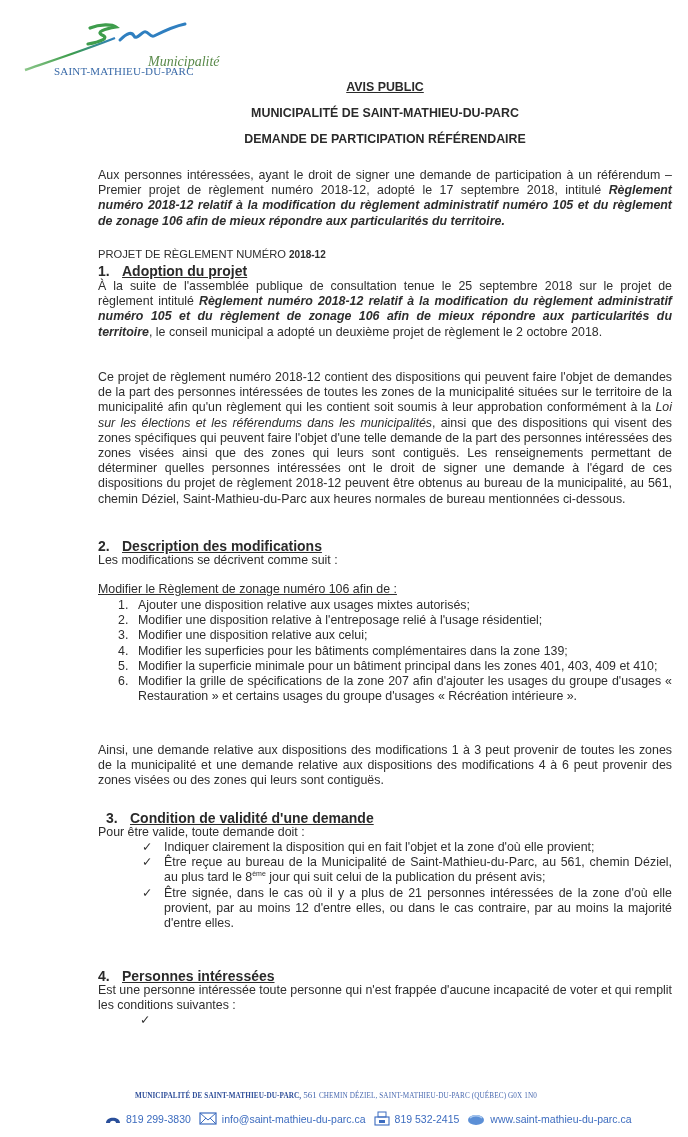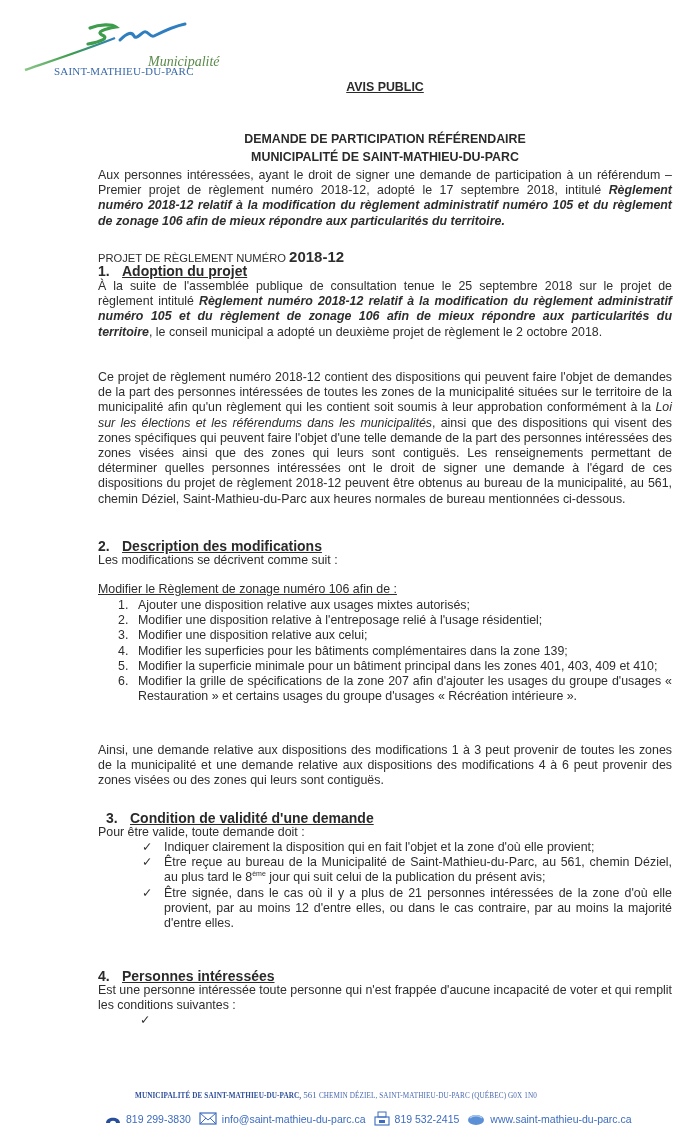--- a/index.html
+++ b/index.html
@@ -18,30 +18,30 @@
       position: absolute; left: 34px; top: 47px;
       font-family: "Liberation Serif", serif; font-size: 11px;
       color: #3a6aa8; letter-spacing: 0.2px; white-space: nowrap;
     }
     .content { position: absolute; left: 98px; top: 0; width: 574px; }
     .center-title {
       position: absolute; left: 0; width: 574px; text-align: center;
       font-weight: bold; font-size: 12.4px; color: #2a2a2a;
     }
     .t1 { top: 80px; text-decoration: underline; }
-    .t2 { top: 106px; margin-top: 44px; }
+    .t2 { top: 106px; }
     .t3 { top: 132px; }
     .para {
       position: absolute; left: 0; width: 574px; font-size: 12.4px;
       line-height: 15.2px; text-align: justify; color: #2e2e2e;
     }
     .bi { font-weight: bold; font-style: italic; }
     .it { font-style: italic; }
     .smallcaps-label { position: absolute; left: 0; font-size: 11.2px; color: #2e2e2e; }
-    .smallcaps-label b { font-size: 15px; text-align: center; }
+    .smallcaps-label b { font-size: 10px; text-align: center; }
     .section-head {
       position: absolute; left: 0; font-weight: bold; font-size: 14px; color: #2a2a2a;
     }
     .section-head .num { display: inline-block; width: 24px; }
     .section-head .title { text-decoration: underline; }
     .list { position: absolute; left: 0; width: 574px; font-size: 12.4px; line-height: 15.2px; color: #2e2e2e; }
     .list .row { position: relative; padding-left: 40px; text-align: justify; }
     .list .row .n { position: absolute; left: 20px; }
     .checks { position: absolute; left: 0; width: 574px; font-size: 12.4px; line-height: 15.2px; color: #2e2e2e; }
     .checks .row { position: relative; padding-left: 66px; text-align: justify; }

